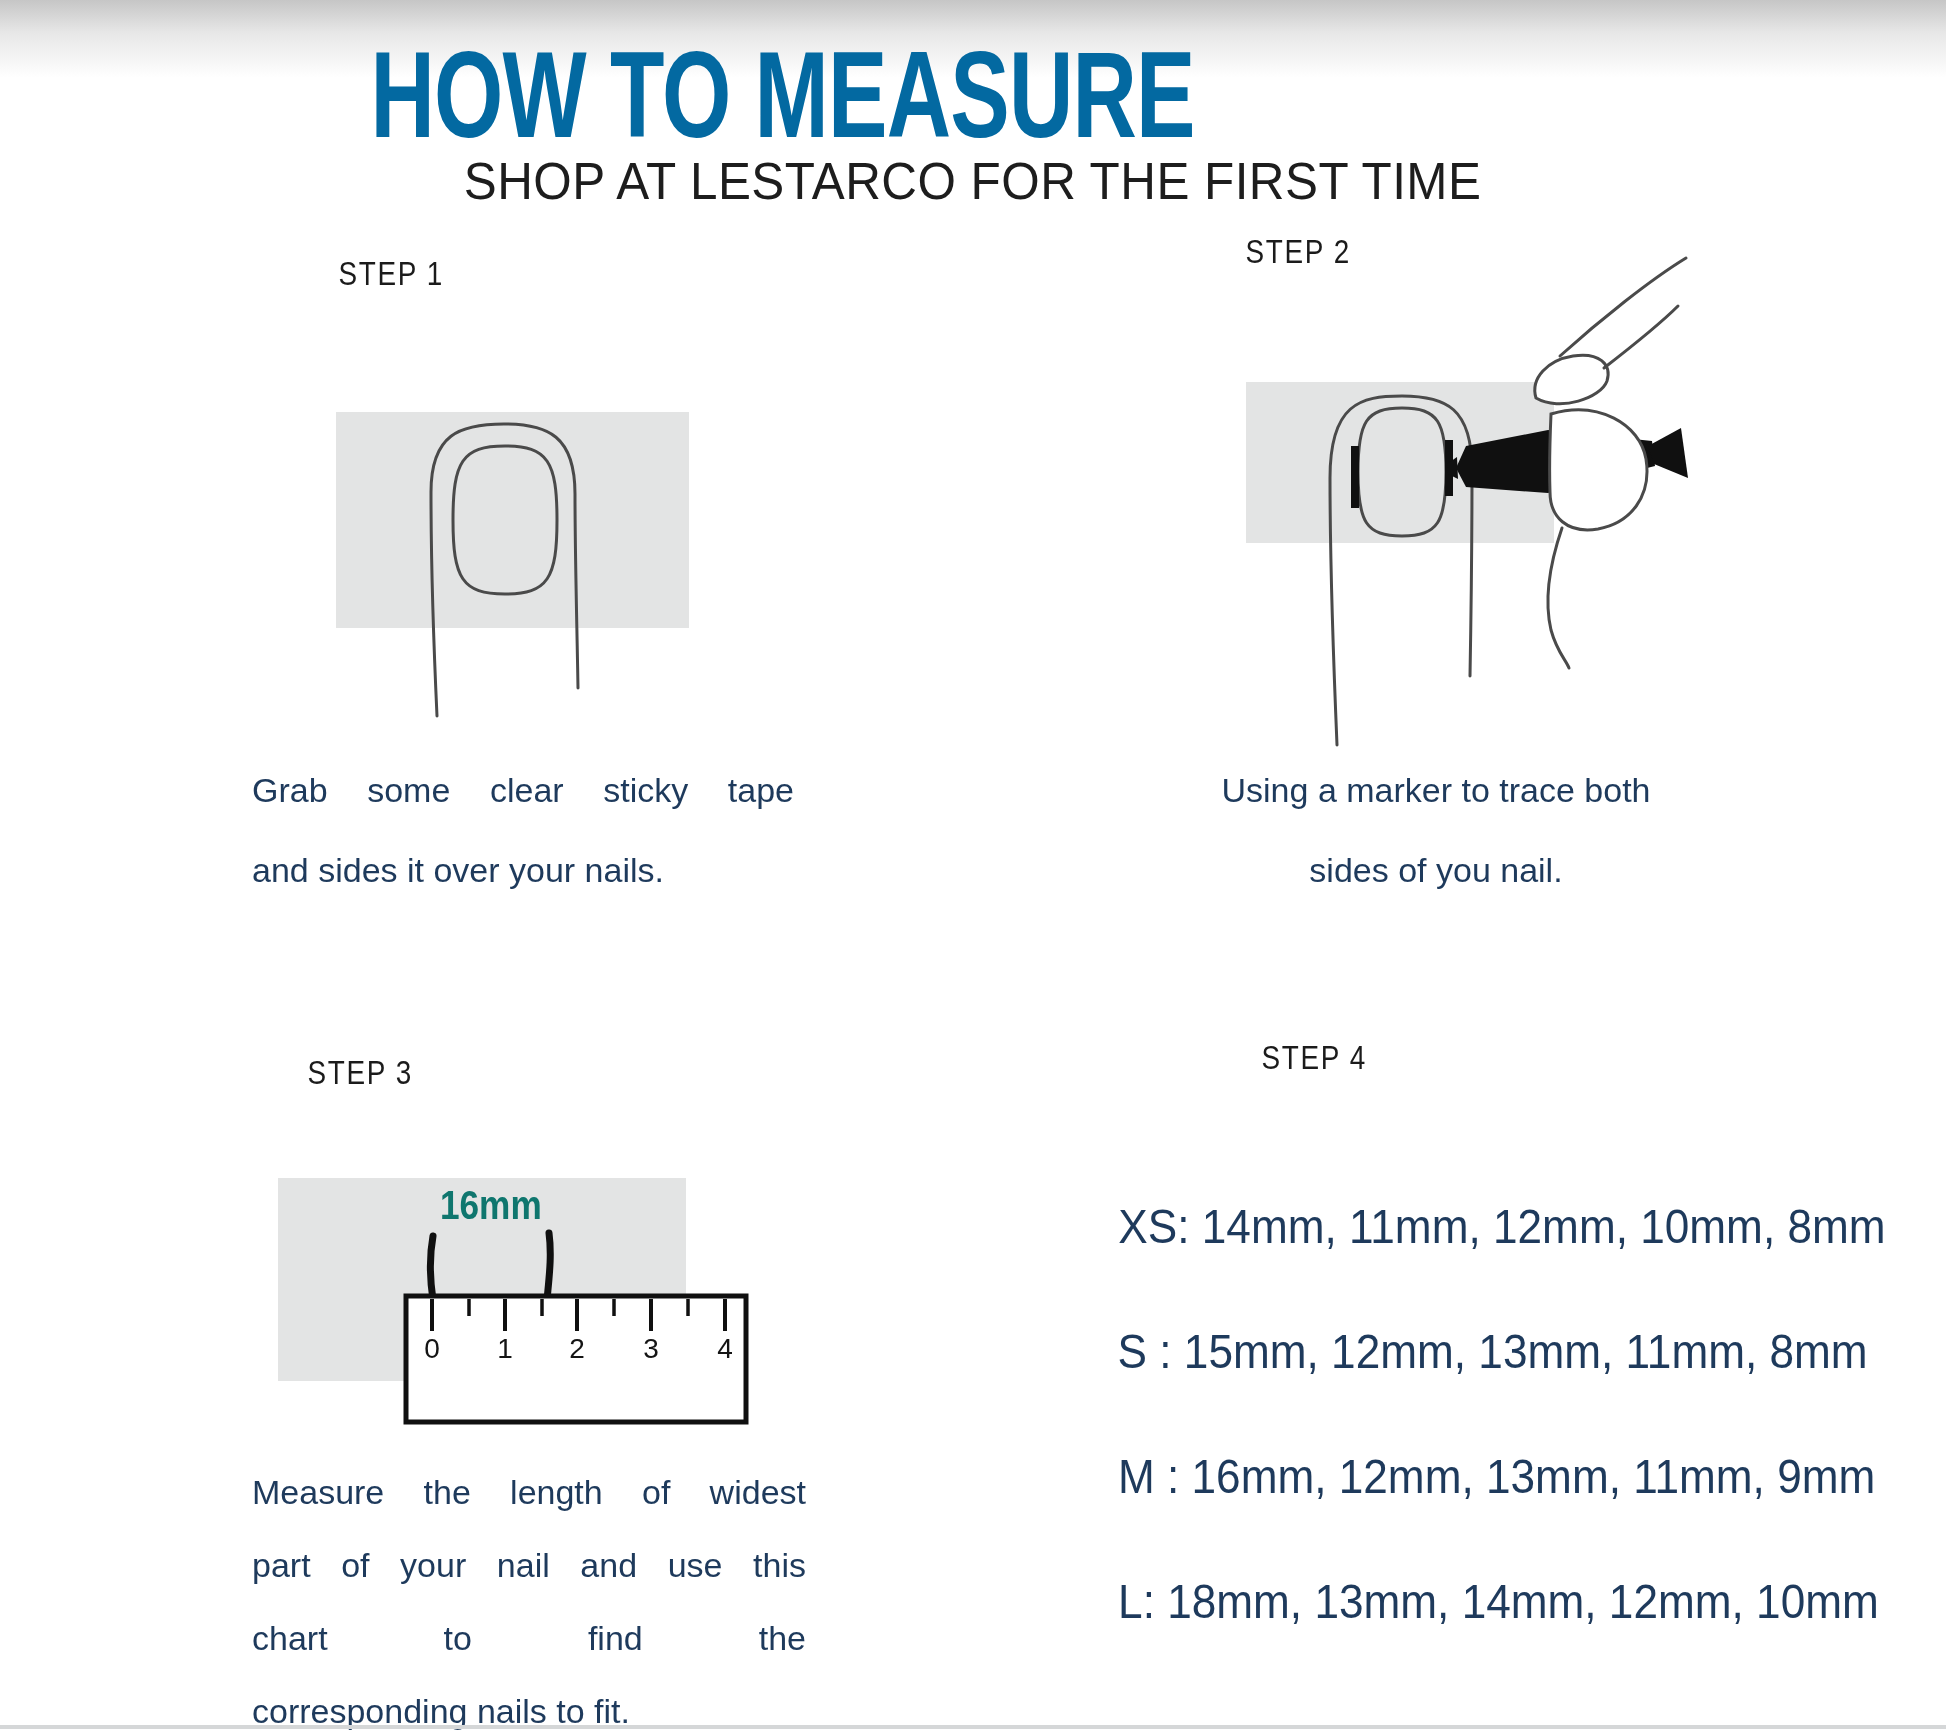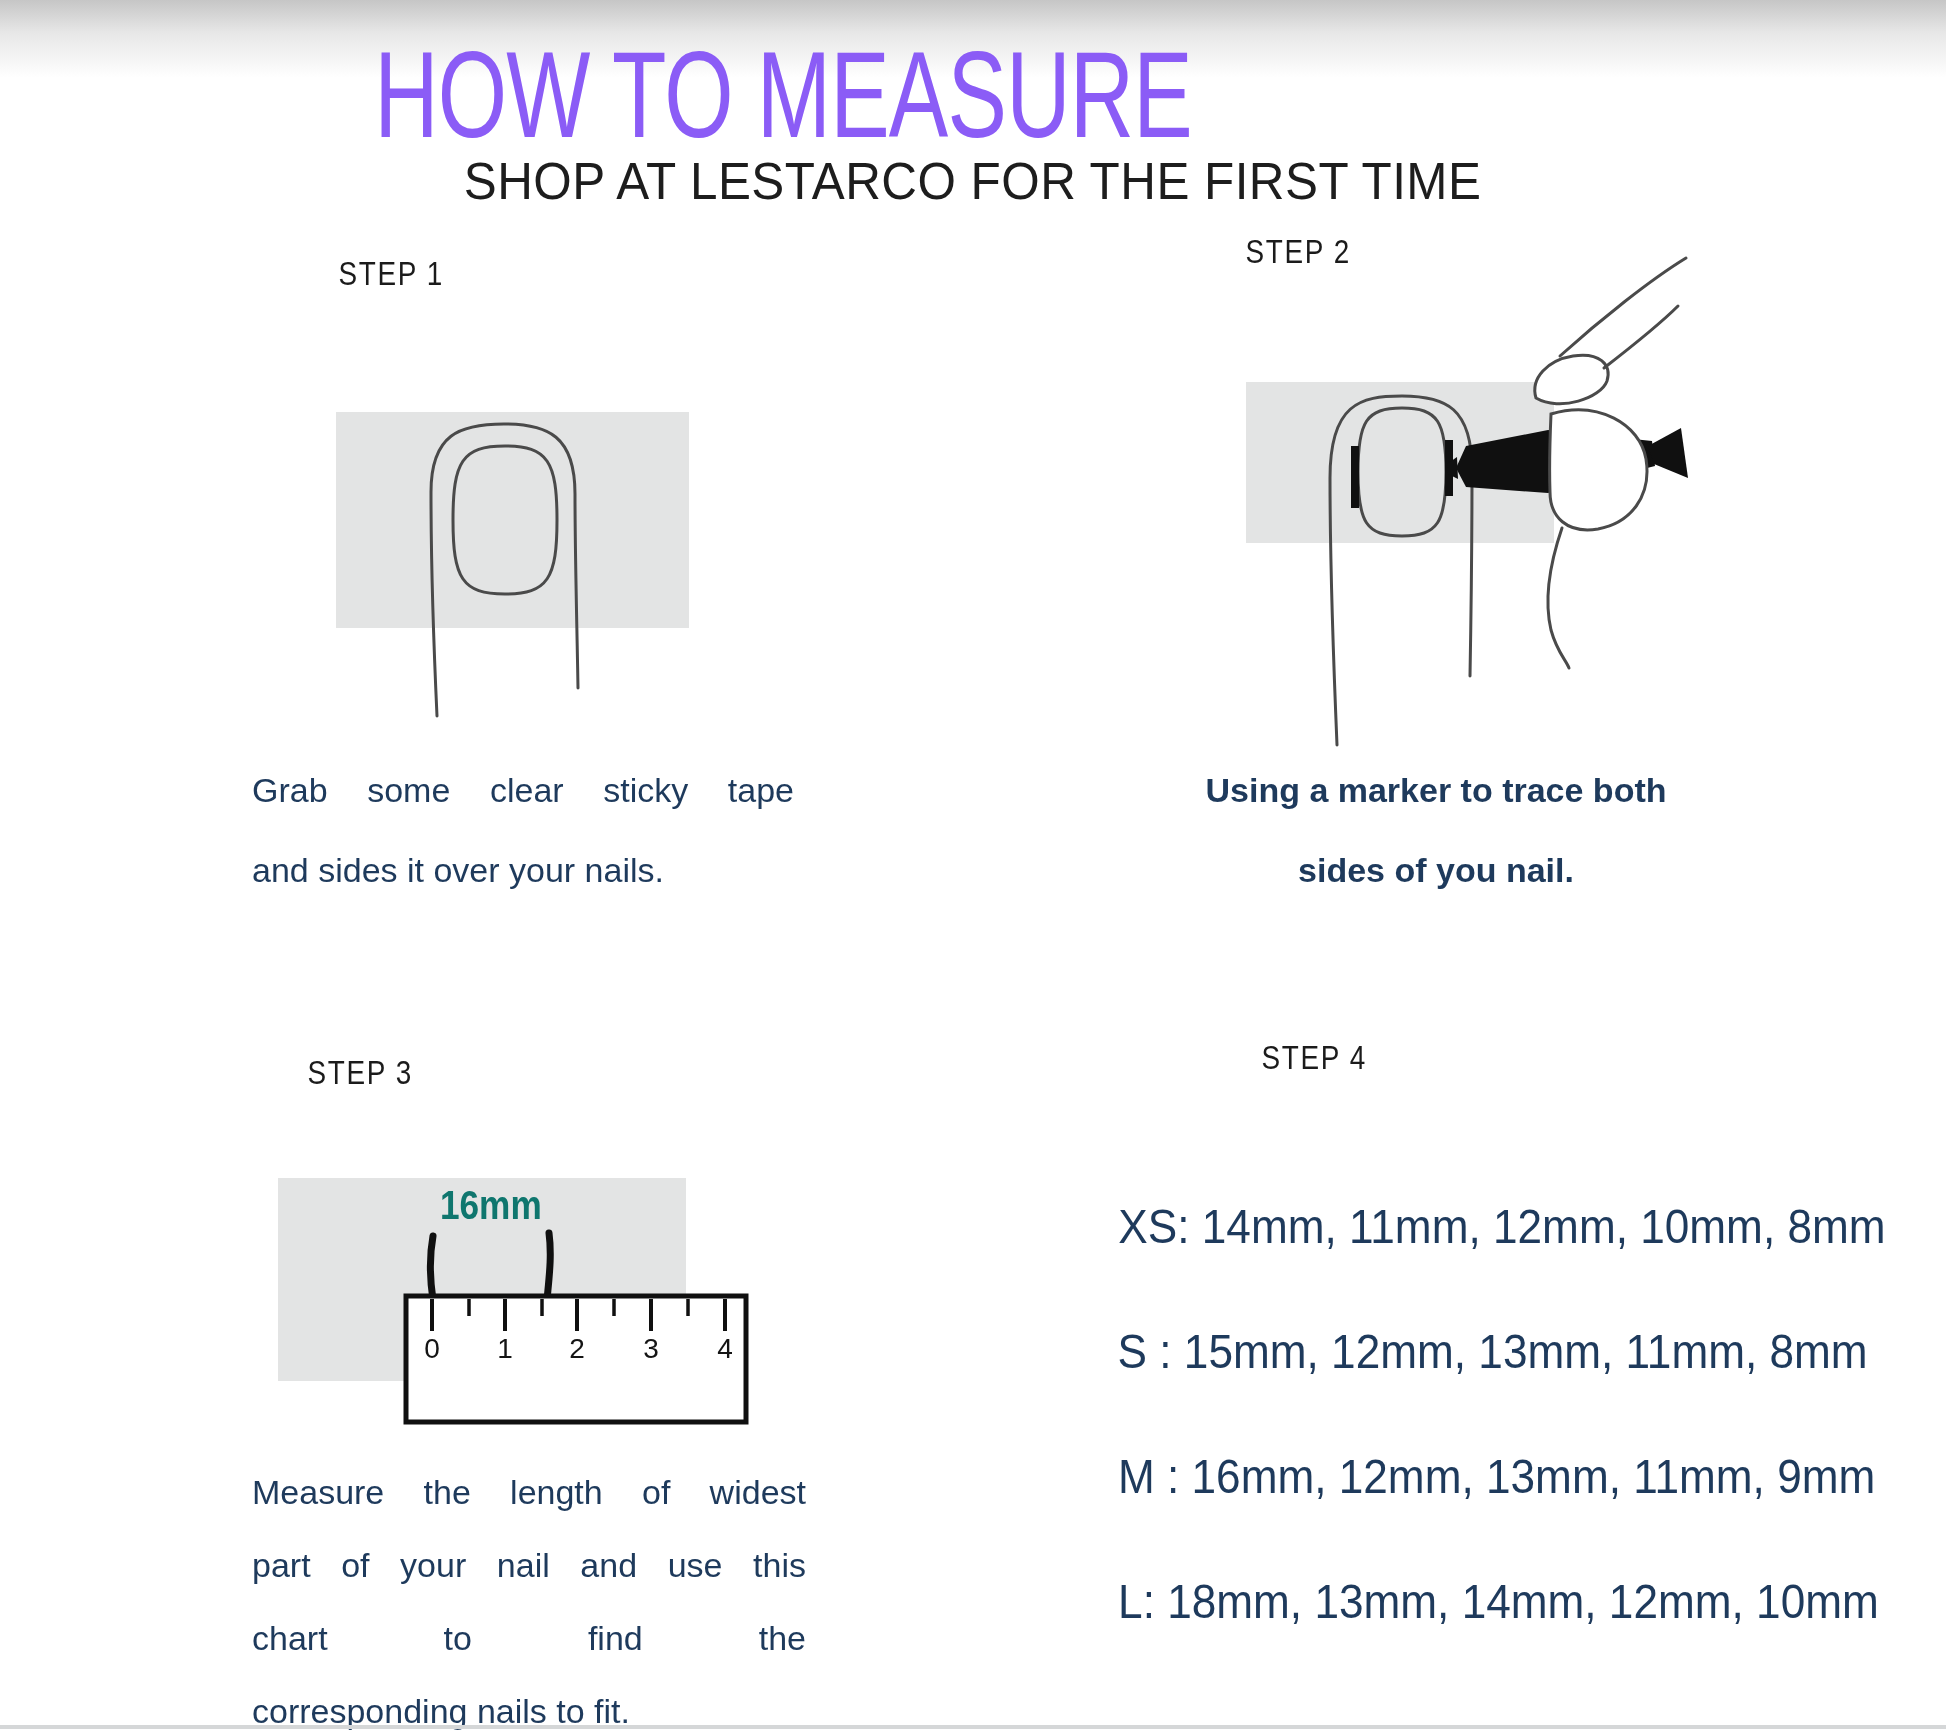--- a/index.html
+++ b/index.html
@@ -10,38 +10,38 @@
   .abs{position:absolute;}
   .top-gradient{
     left:0;top:0;width:1946px;height:78px;
     background:linear-gradient(180deg,#c6c6c6 0%,#e7e7e7 42%,#ffffff 100%);
   }
   .bottom-divider{
     left:0;top:1725px;width:1946px;height:4px;background:#d5d7d8;
   }
   .page-title{
     left:0;top:34px;width:1566px;text-align:center;
-    font-size:122px;font-weight:400;color:#8b5cf6;line-height:122px;white-space:nowrap;
+    font-size:122px;font-weight:700;color:#0369a1;line-height:122px;white-space:nowrap;
   }
   .page-title .cond{display:inline-block;transform:scaleX(.73);transform-origin:50% 50%;letter-spacing:-1px;}
   .page-subtitle{
     left:0;top:150px;width:1946px;text-align:center;
     font-size:52px;font-weight:400;color:#1d1d1d;line-height:62px;white-space:nowrap;
   }
   .page-subtitle .cond{display:inline-block;transform:scaleX(.95);transform-origin:50% 50%;letter-spacing:.5px;}
   .step-heading{
     width:360px;font-size:34px;font-weight:400;color:#1b1b1b;
     line-height:56px;white-space:nowrap;
   }
   .step-heading .cond{display:inline-block;transform:scaleX(.82);transform-origin:50% 50%;letter-spacing:2px;}
   .cap-line{
     height:48px;line-height:48px;font-size:34px;color:#1e3a5c;white-space:nowrap;
   }
   .jline{white-space:normal;text-align:justify;text-align-last:justify;}
-  .cline{text-align:center;font-weight:bold;}
+  .cline{text-align:center;}
   .mm-label{
     left:391px;top:1185px;width:200px;text-align:center;
     font-size:40px;font-weight:700;color:#0f766e;line-height:40px;
   }
   .mm-label .cond{display:inline-block;transform:scaleX(.88);transform-origin:50% 50%;}
   .ruler-num{
     width:44px;text-align:center;top:1334px;font-size:28px;color:#141414;line-height:30px;
   }
   .size-row{
     left:1085px;width:660px;text-align:center;height:60px;line-height:60px;

